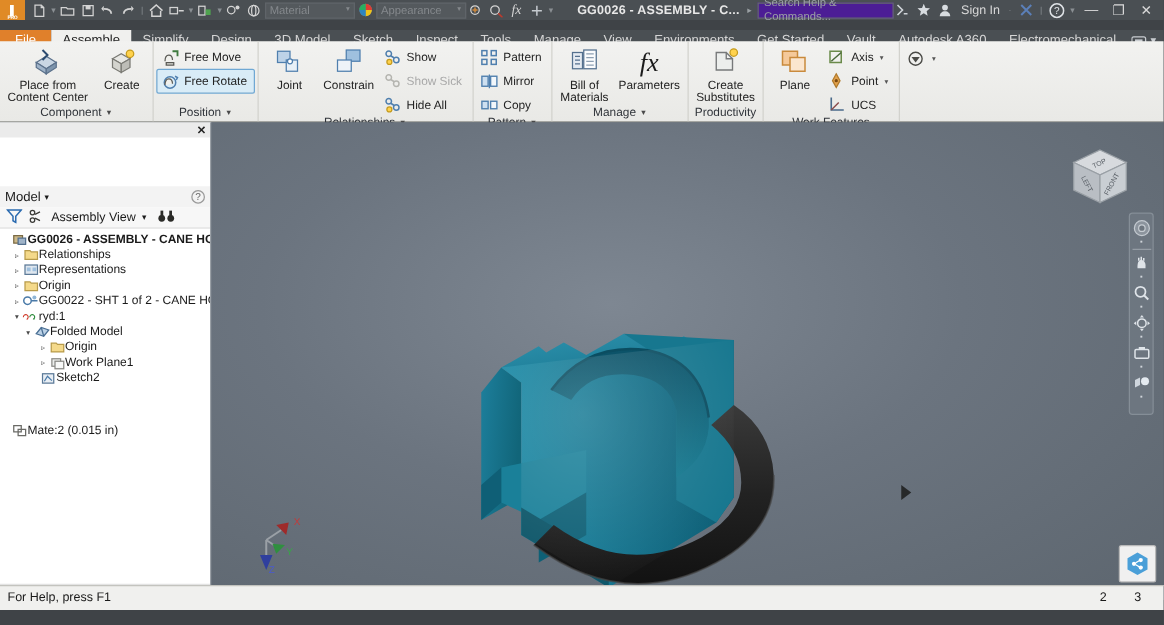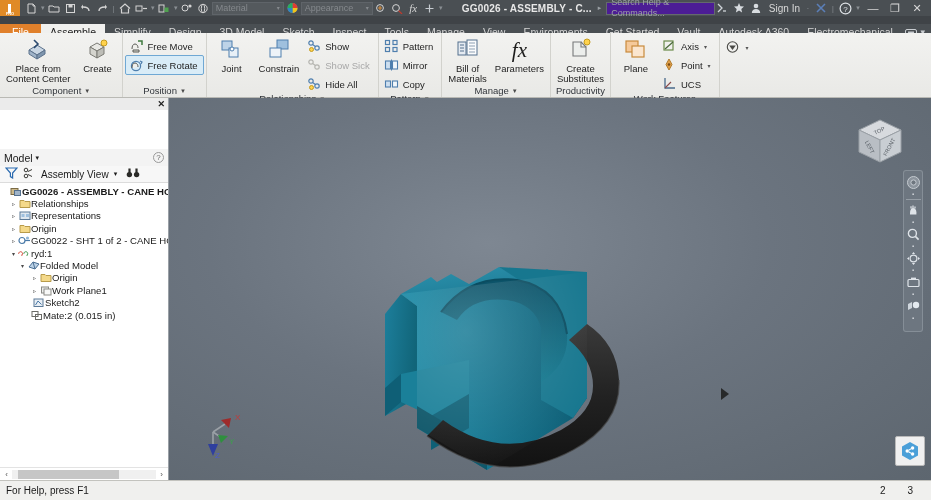--- a/index.html
+++ b/index.html
@@ -167,21 +167,21 @@
   .nav-div { width: 15px; height: 1px; background: rgba(190,196,202,.5); margin: 1px 0; }
   .a360badge {
     position: absolute; right: 6px; bottom: 14px; width: 30px; height: 30px;
     background: #f0f0f0; border: 1px solid #b9b9b9; border-radius: 2px;
     display: flex; align-items: center; justify-content: center;
   }
   .axis-triad { position: absolute; left: 22px; bottom: 18px; width: 56px; height: 56px; }
 
   
   .statusbar {
-    position: absolute; bottom: 0; left: 0; width: 931px; height: 20px;
+    position: absolute; bottom: 12px; left: 0; width: 931px; height: 20px;
     background: #f0f0ee; border-top: 1px solid #c3c3be;
     display: flex; align-items: center; font-size: 10px; color: #1a1a1a;
     padding: 0 6px;
   }
   .status-right { margin-left: auto; display: flex; gap: 22px; padding-right: 12px;}
 </style>
 </head>
 <body>
 
 <div id="app">
@@ -785,21 +785,21 @@
           <span class="exp"></span>
           <span class="nico">
             <svg width="12" height="11" viewBox="0 0 12 11">
                 <rect x="1" y="2" width="9" height="7.5" fill="#e8eef4" stroke="#5c7a98"></rect>
                 <path d="M2.5 8 L5 4 L8.5 7.5" fill="none" stroke="#4a7aa8"></path>
               </svg>
           </span>
           <span>Sketch2</span>
         </div>
 
-        <div class="node" style="padding-left:21px;">
+        <div class="node" style="margin-top:29px;">
           <span class="exp"></span>
           <span class="nico">
             <svg width="12" height="11" viewBox="0 0 12 11">
                 <rect x="1" y="1.5" width="6" height="5" fill="none" stroke="#6a6a66"></rect>
                 <rect x="4.5" y="4.5" width="6" height="5" fill="none" stroke="#6a6a66"></rect>
               </svg>
           </span>
           <span>Mate:2 (0.015 in)</span>
         </div>
       </div>

